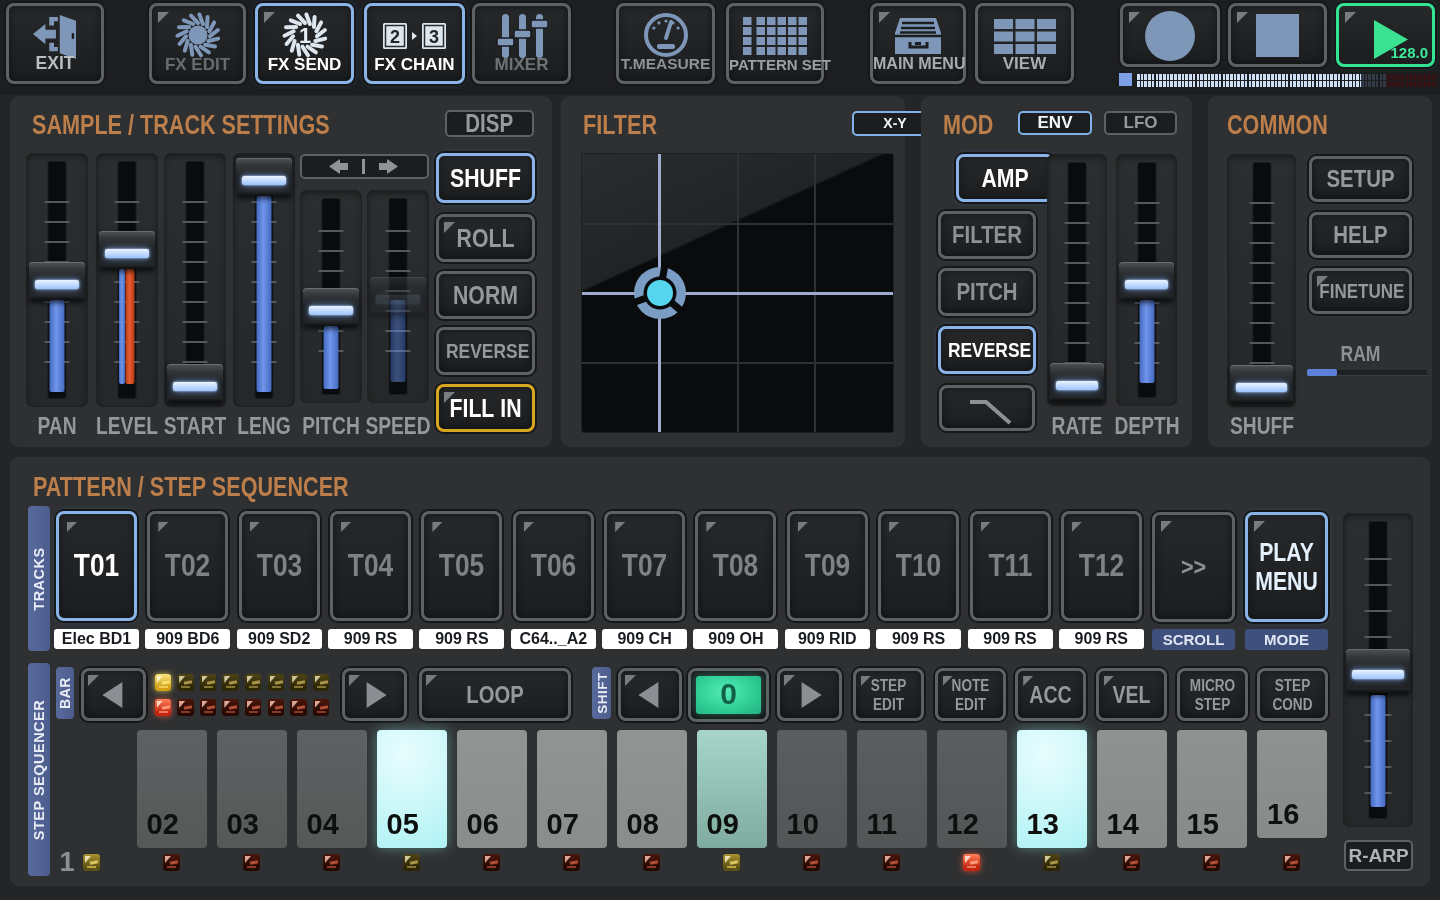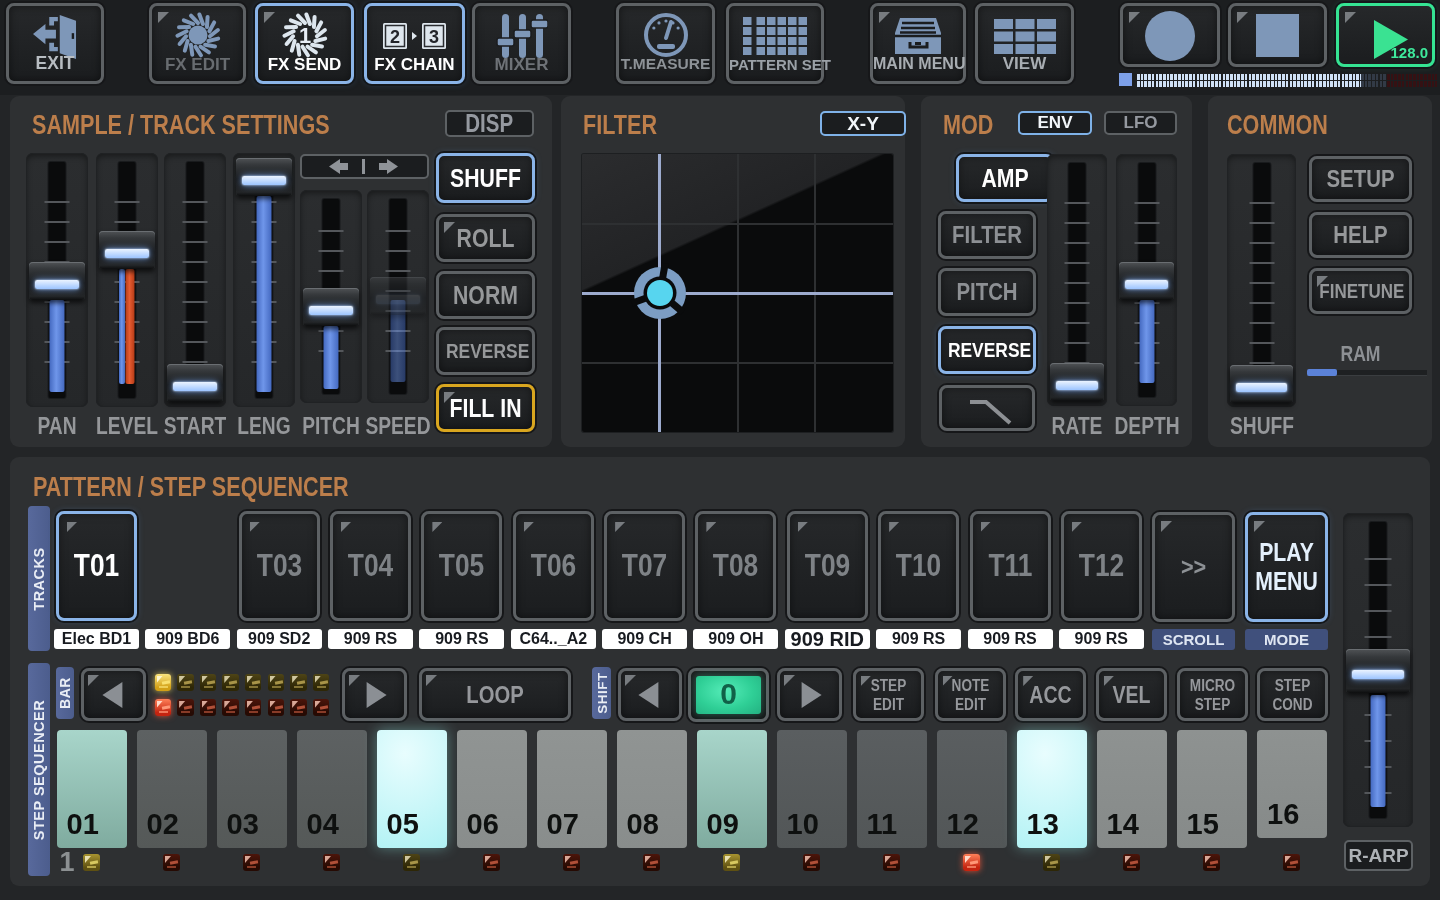--- a/index.html
+++ b/index.html
@@ -282,21 +282,21 @@
     </div>
 <div class="btn " style="left:436px;top:327px;width:99px;height:48px">
       <div class="ctext" style="top:50%;transform:translateY(-50%) scaleX(0.85);font-size:20.5px;color:#96989a;">REVERSE</div>
     </div>
 <div class="btn warn" style="left:436px;top:384px;width:99px;height:48px">
       <div class="tri" style="width:11px;height:11px;left:5px;top:5px;"></div>
       <div class="ctext" style="top:50%;transform:translateY(-50%) scaleX(0.85);font-size:25px;color:#fdfdfd;">FILL&nbsp;IN</div>
     </div>
 <div class="panel" style="left:561px;top:96px;width:344px;height:351px"></div>
 <div class="hdr" style="left:583px;top:110px;">FILTER</div>
-<div class="smbtn act" style="left:820px;top:111px;width:86px;height:25px;font-size:19px;line-height:21px;">X-Y</div>
+<div class="smbtn act" style="left:852px;top:111px;width:86px;height:25px;font-size:14px;line-height:21px;">X-Y</div>
 <div style="position:absolute;left:582px;top:154px;width:311px;height:278px;background:linear-gradient(155.5deg, #2b2c2e 0%, #222325 32.3%, #0a0b0c 33%);border-radius:2px;box-shadow:0 0 0 1px #1d1f21;">
       <div style="position:absolute;left:76.75px;top:0;width:2px;height:100%;background:#2e3032;"></div>
       <div style="position:absolute;top:68.5px;left:0;height:2px;width:100%;background:#2e3032;"></div>
       <div style="position:absolute;left:154.5px;top:0;width:2px;height:100%;background:#2e3032;"></div>
       <div style="position:absolute;top:138.0px;left:0;height:2px;width:100%;background:#2e3032;"></div>
       <div style="position:absolute;left:232.25px;top:0;width:2px;height:100%;background:#2e3032;"></div>
       <div style="position:absolute;top:207.5px;left:0;height:2px;width:100%;background:#2e3032;"></div>
       <div style="position:absolute;left:76.25px;top:0;width:3px;height:100%;background:#9dabce;"></div>
       <div style="position:absolute;top:137.5px;left:0;height:3px;width:100%;background:#9dabce;"></div>
       <svg style="position:absolute;left:45.75px;top:107.0px;" width="64" height="64" viewBox="0 0 64 64">
@@ -377,20 +377,24 @@
       <span style="font-size:14.5px;">TRACKS</span>
     </div>
 <div class="vtab" style="left:28px;top:663px;width:22px;height:213px;">
       <span style="font-size:14.5px;">STEP SEQUENCER</span>
     </div>
 <div class="btn act" style="left:56.0px;top:511px;width:81px;height:110px">
       <div class="tri" style="width:10px;height:10px;left:8px;top:8px;"></div>
       <div class="ctext" style="top:50%;transform:translateY(-50%) scaleX(0.85);font-size:31px;color:#ffffff">T01</div>
     </div>
 <div class="chip" style="left:54.0px;top:629px;width:85px;height:20px;font-size:16px;line-height:20px;">Elec BD1</div>
+<div class="btn " style="left:147.3px;top:511px;width:81px;height:110px">
+      <div class="tri" style="width:10px;height:10px;left:8px;top:8px;"></div>
+      <div class="ctext" style="top:50%;transform:translateY(-50%) scaleX(0.85);font-size:31px;color:#7e8286">T02</div>
+    </div>
 <div class="chip" style="left:145.3px;top:629px;width:85px;height:20px;font-size:16px;line-height:20px;">909 BD6</div>
 <div class="btn " style="left:238.7px;top:511px;width:81px;height:110px">
       <div class="tri" style="width:10px;height:10px;left:8px;top:8px;"></div>
       <div class="ctext" style="top:50%;transform:translateY(-50%) scaleX(0.85);font-size:31px;color:#7e8286">T03</div>
     </div>
 <div class="chip" style="left:236.7px;top:629px;width:85px;height:20px;font-size:16px;line-height:20px;">909 SD2</div>
 <div class="btn " style="left:330.0px;top:511px;width:81px;height:110px">
       <div class="tri" style="width:10px;height:10px;left:8px;top:8px;"></div>
       <div class="ctext" style="top:50%;transform:translateY(-50%) scaleX(0.85);font-size:31px;color:#7e8286">T04</div>
     </div>
@@ -412,21 +416,21 @@
 <div class="chip" style="left:602.1px;top:629px;width:85px;height:20px;font-size:16px;line-height:20px;">909 CH</div>
 <div class="btn " style="left:695.4px;top:511px;width:81px;height:110px">
       <div class="tri" style="width:10px;height:10px;left:8px;top:8px;"></div>
       <div class="ctext" style="top:50%;transform:translateY(-50%) scaleX(0.85);font-size:31px;color:#7e8286">T08</div>
     </div>
 <div class="chip" style="left:693.4px;top:629px;width:85px;height:20px;font-size:16px;line-height:20px;">909 OH</div>
 <div class="btn " style="left:786.8px;top:511px;width:81px;height:110px">
       <div class="tri" style="width:10px;height:10px;left:8px;top:8px;"></div>
       <div class="ctext" style="top:50%;transform:translateY(-50%) scaleX(0.85);font-size:31px;color:#7e8286">T09</div>
     </div>
-<div class="chip" style="left:784.8px;top:629px;width:85px;height:20px;font-size:20px;line-height:20px;">909 RID</div>
+<div class="chip" style="left:784.8px;top:629px;width:85px;height:20px;font-size:16px;line-height:20px;">909 RID</div>
 <div class="btn " style="left:878.1px;top:511px;width:81px;height:110px">
       <div class="tri" style="width:10px;height:10px;left:8px;top:8px;"></div>
       <div class="ctext" style="top:50%;transform:translateY(-50%) scaleX(0.85);font-size:31px;color:#7e8286">T10</div>
     </div>
 <div class="chip" style="left:876.1px;top:629px;width:85px;height:20px;font-size:16px;line-height:20px;">909 RS</div>
 <div class="btn " style="left:969.5px;top:511px;width:81px;height:110px">
       <div class="tri" style="width:10px;height:10px;left:8px;top:8px;"></div>
       <div class="ctext" style="top:50%;transform:translateY(-50%) scaleX(0.85);font-size:31px;color:#7e8286">T11</div>
     </div>
 <div class="chip" style="left:967.5px;top:629px;width:85px;height:20px;font-size:16px;line-height:20px;">909 RS</div>
@@ -490,23 +494,20 @@
     </div>
 <div class="btn" style="left:1095.9px;top:668px;width:71px;height:53px">
       <div class="tri" style="width:10px;height:10px;left:5px;top:5px;"></div>
       <div class="ctext" style="top:50%;transform:translateY(-50%) scaleX(0.85);font-size:23px;line-height:19px;color:#96989c">VEL</div>
     </div>
 <div class="btn" style="left:1176.6px;top:668px;width:71px;height:53px">
       <div class="ctext" style="top:50%;transform:translateY(-50%) scaleX(0.85);font-size:16px;line-height:19px;color:#96989c">MICRO<br>STEP</div>
     </div>
 <div class="btn" style="left:1256.8px;top:668px;width:71px;height:53px">
       <div class="ctext" style="top:50%;transform:translateY(-50%) scaleX(0.85);font-size:16px;line-height:19px;color:#96989c">STEP<br>COND</div>
-    </div>
-<div class="cell" style="left:56.5px;top:730px;width:70px;height:118px;background:linear-gradient(#a8d5ca,#7fab9f);">
-      <b>01</b>
     </div>
 <div class="cell" style="left:136.5px;top:730px;width:70px;height:118px;background:linear-gradient(#5d6162,#555958);">
       <b>02</b>
     </div>
 <div class="cell" style="left:216.5px;top:730px;width:70px;height:118px;background:linear-gradient(#5d6162,#555958);">
       <b>03</b>
     </div>
 <div class="cell" style="left:296.5px;top:730px;width:70px;height:118px;background:linear-gradient(#5d6162,#555958);">
       <b>04</b>
     </div>

